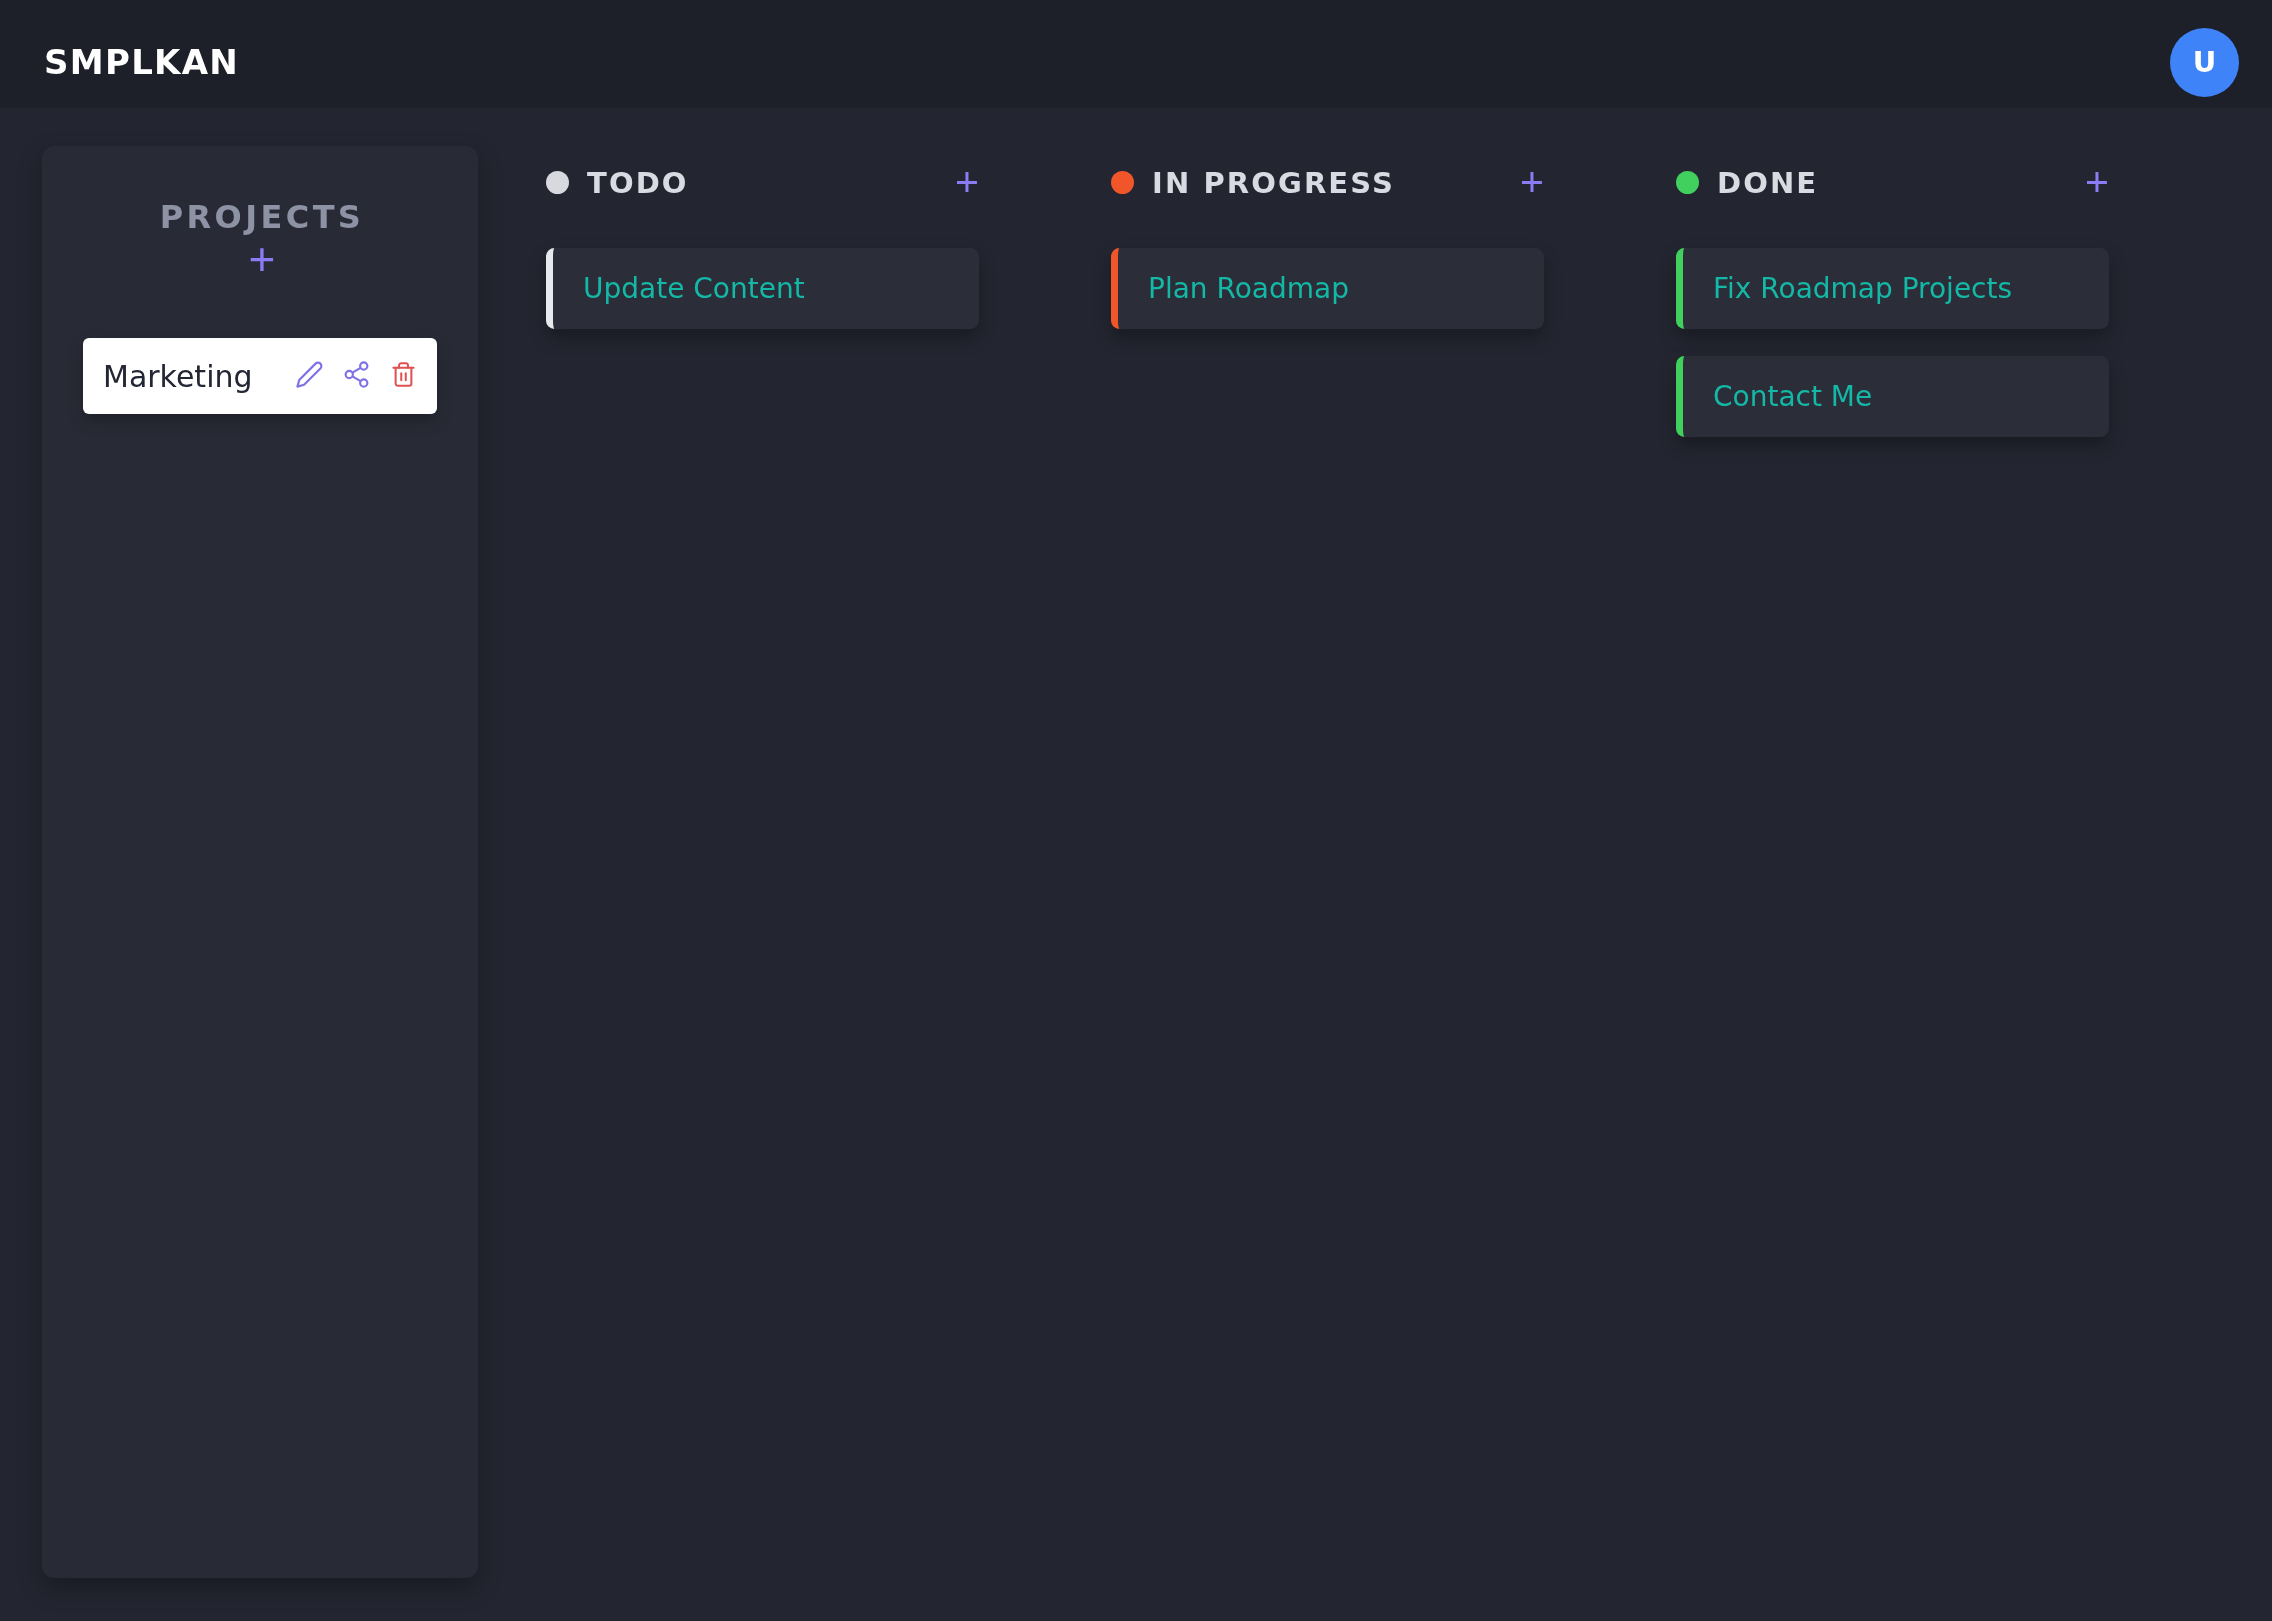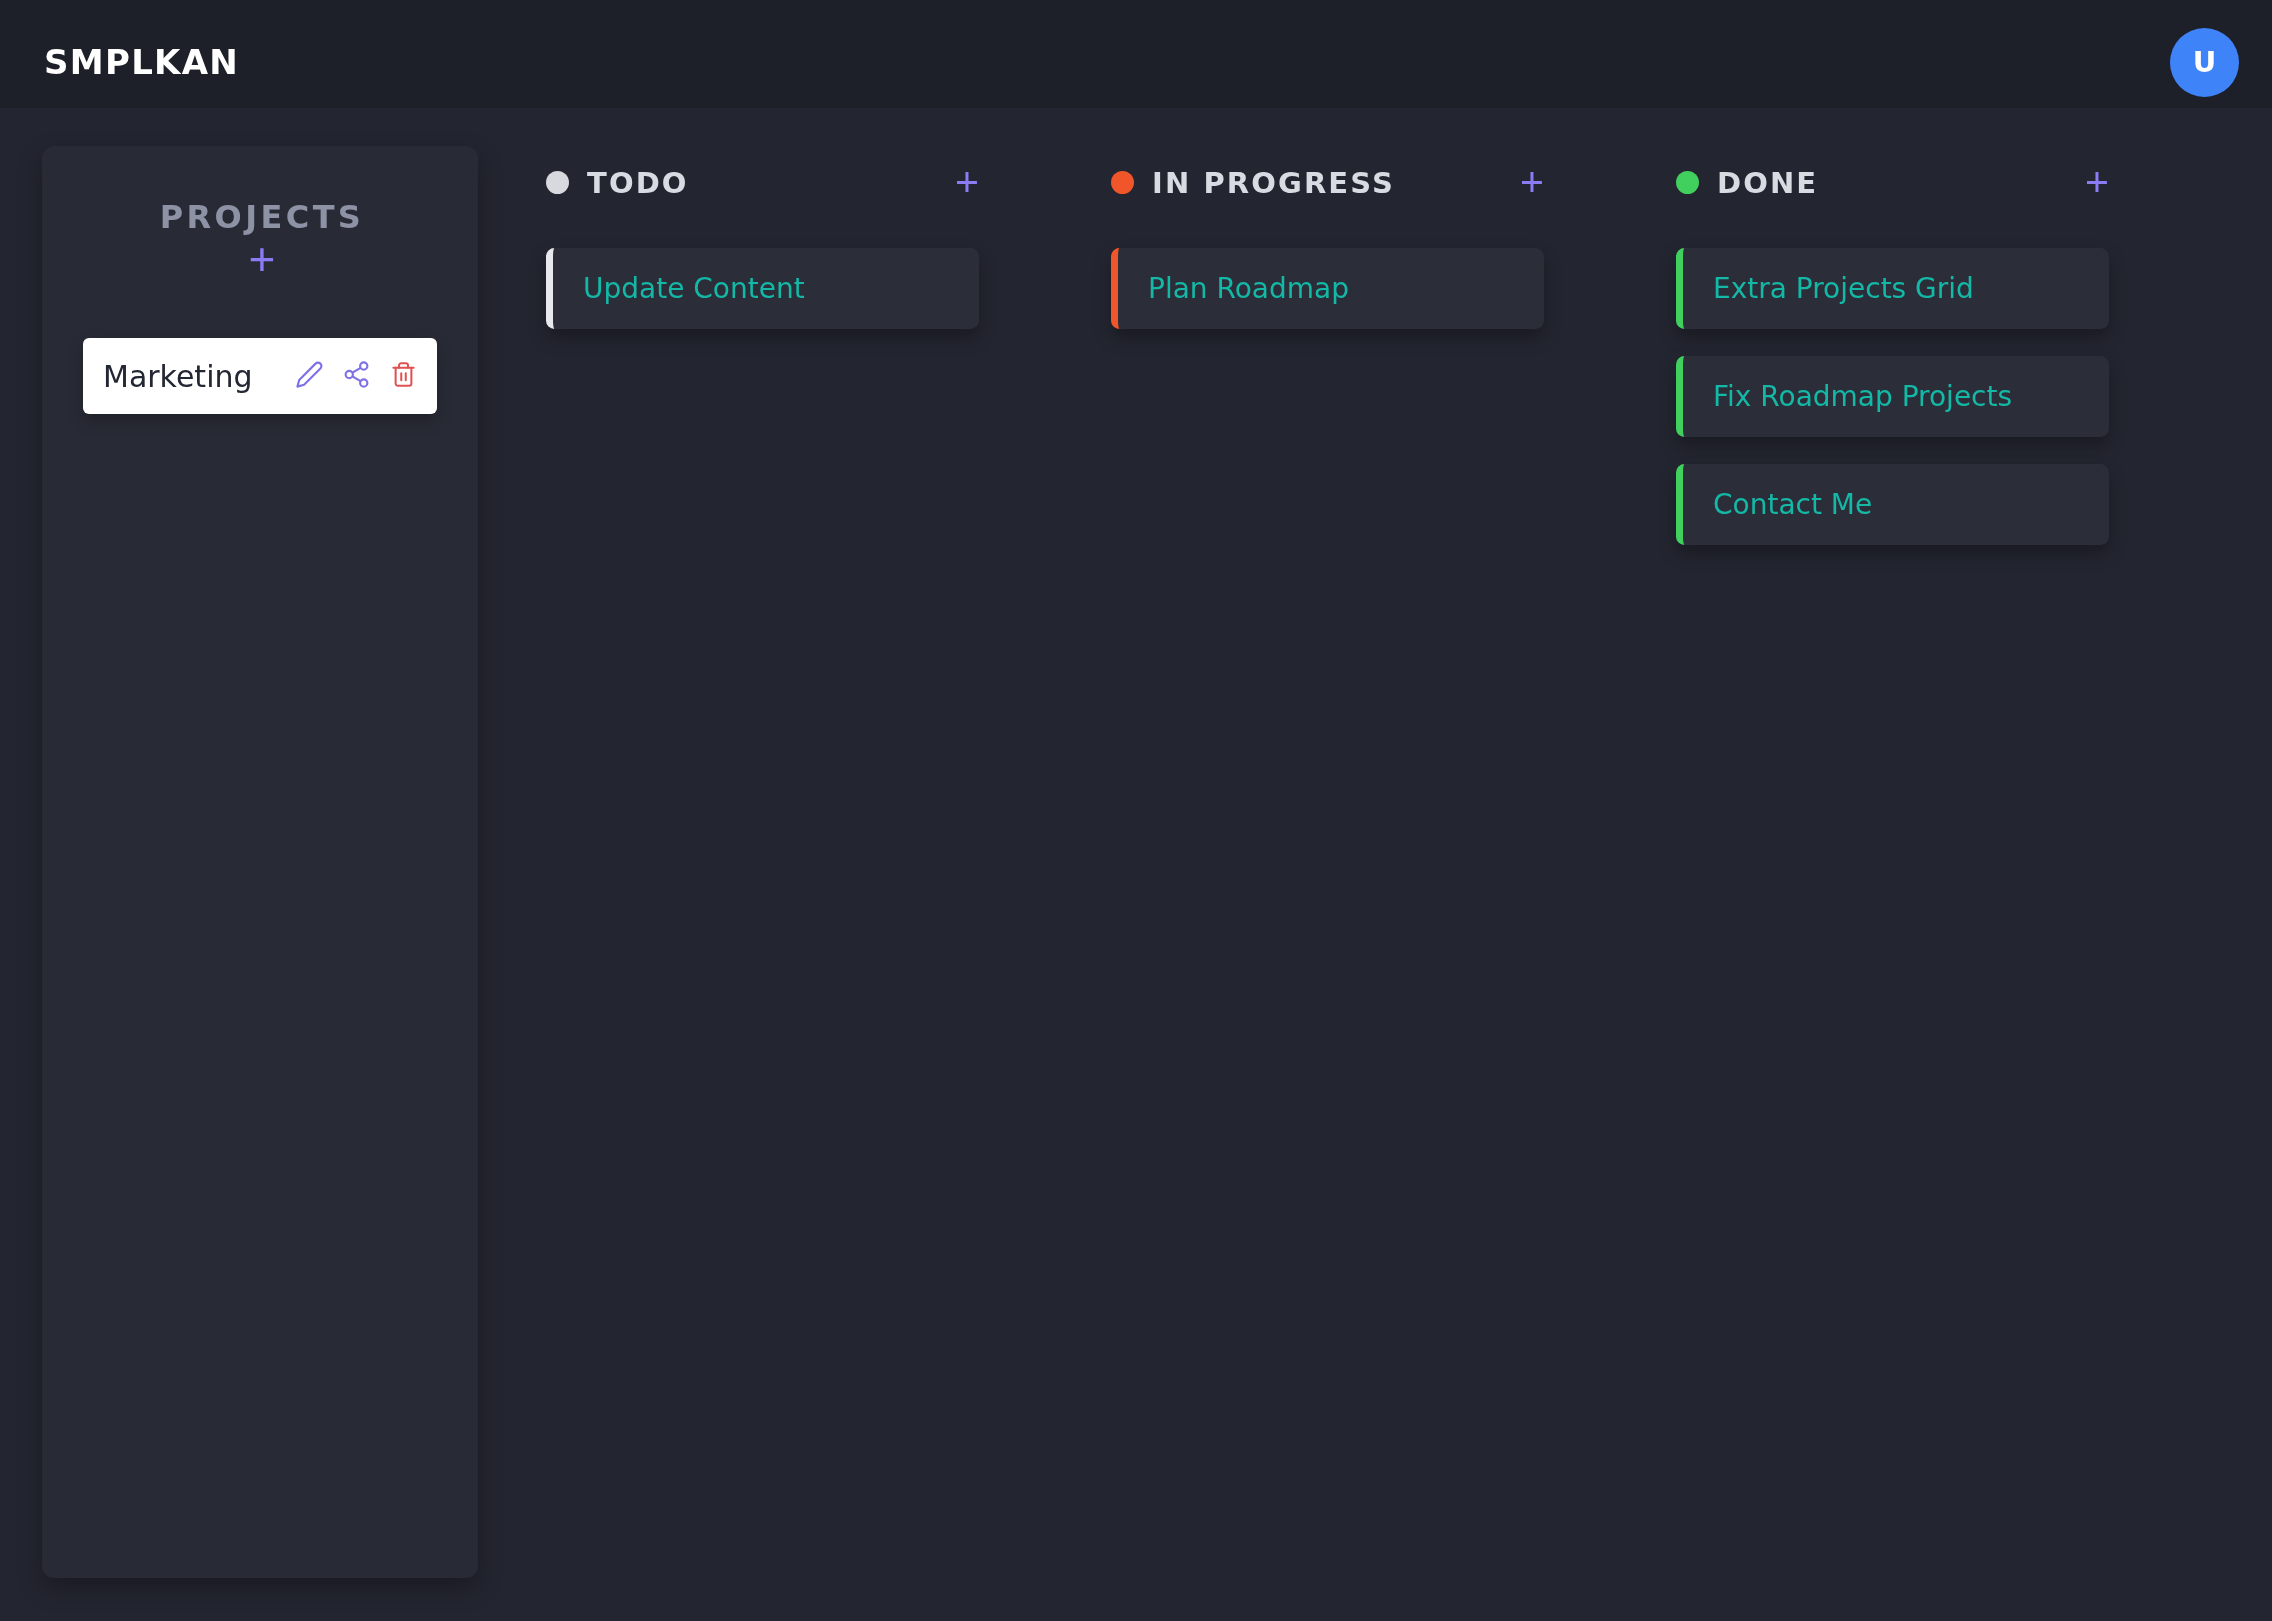--- a/index.html
+++ b/index.html
@@ -258,23 +258,20 @@
           </div>
         </section>
         <section class="column">
           <div class="column-header">
             <span class="dot" style="background: rgb(65, 208, 94);"></span>
             <span class="col-label">DONE</span>
             <button class="add-btn">+</button>
           </div>
           <div class="card-list">
             <div class="card" style="border-left-color: rgb(65, 208, 94);">
-              <span class="card-title">Extra Projects Grid</span>
-            </div>
-            <div class="card" style="border-left-color: rgb(65, 208, 94);">
               <span class="card-title">Fix Roadmap Projects</span>
             </div>
             <div class="card" style="border-left-color: rgb(65, 208, 94);">
               <span class="card-title">Contact Me</span>
             </div>
           </div>
         </section>
       </main>
 
   </div>

